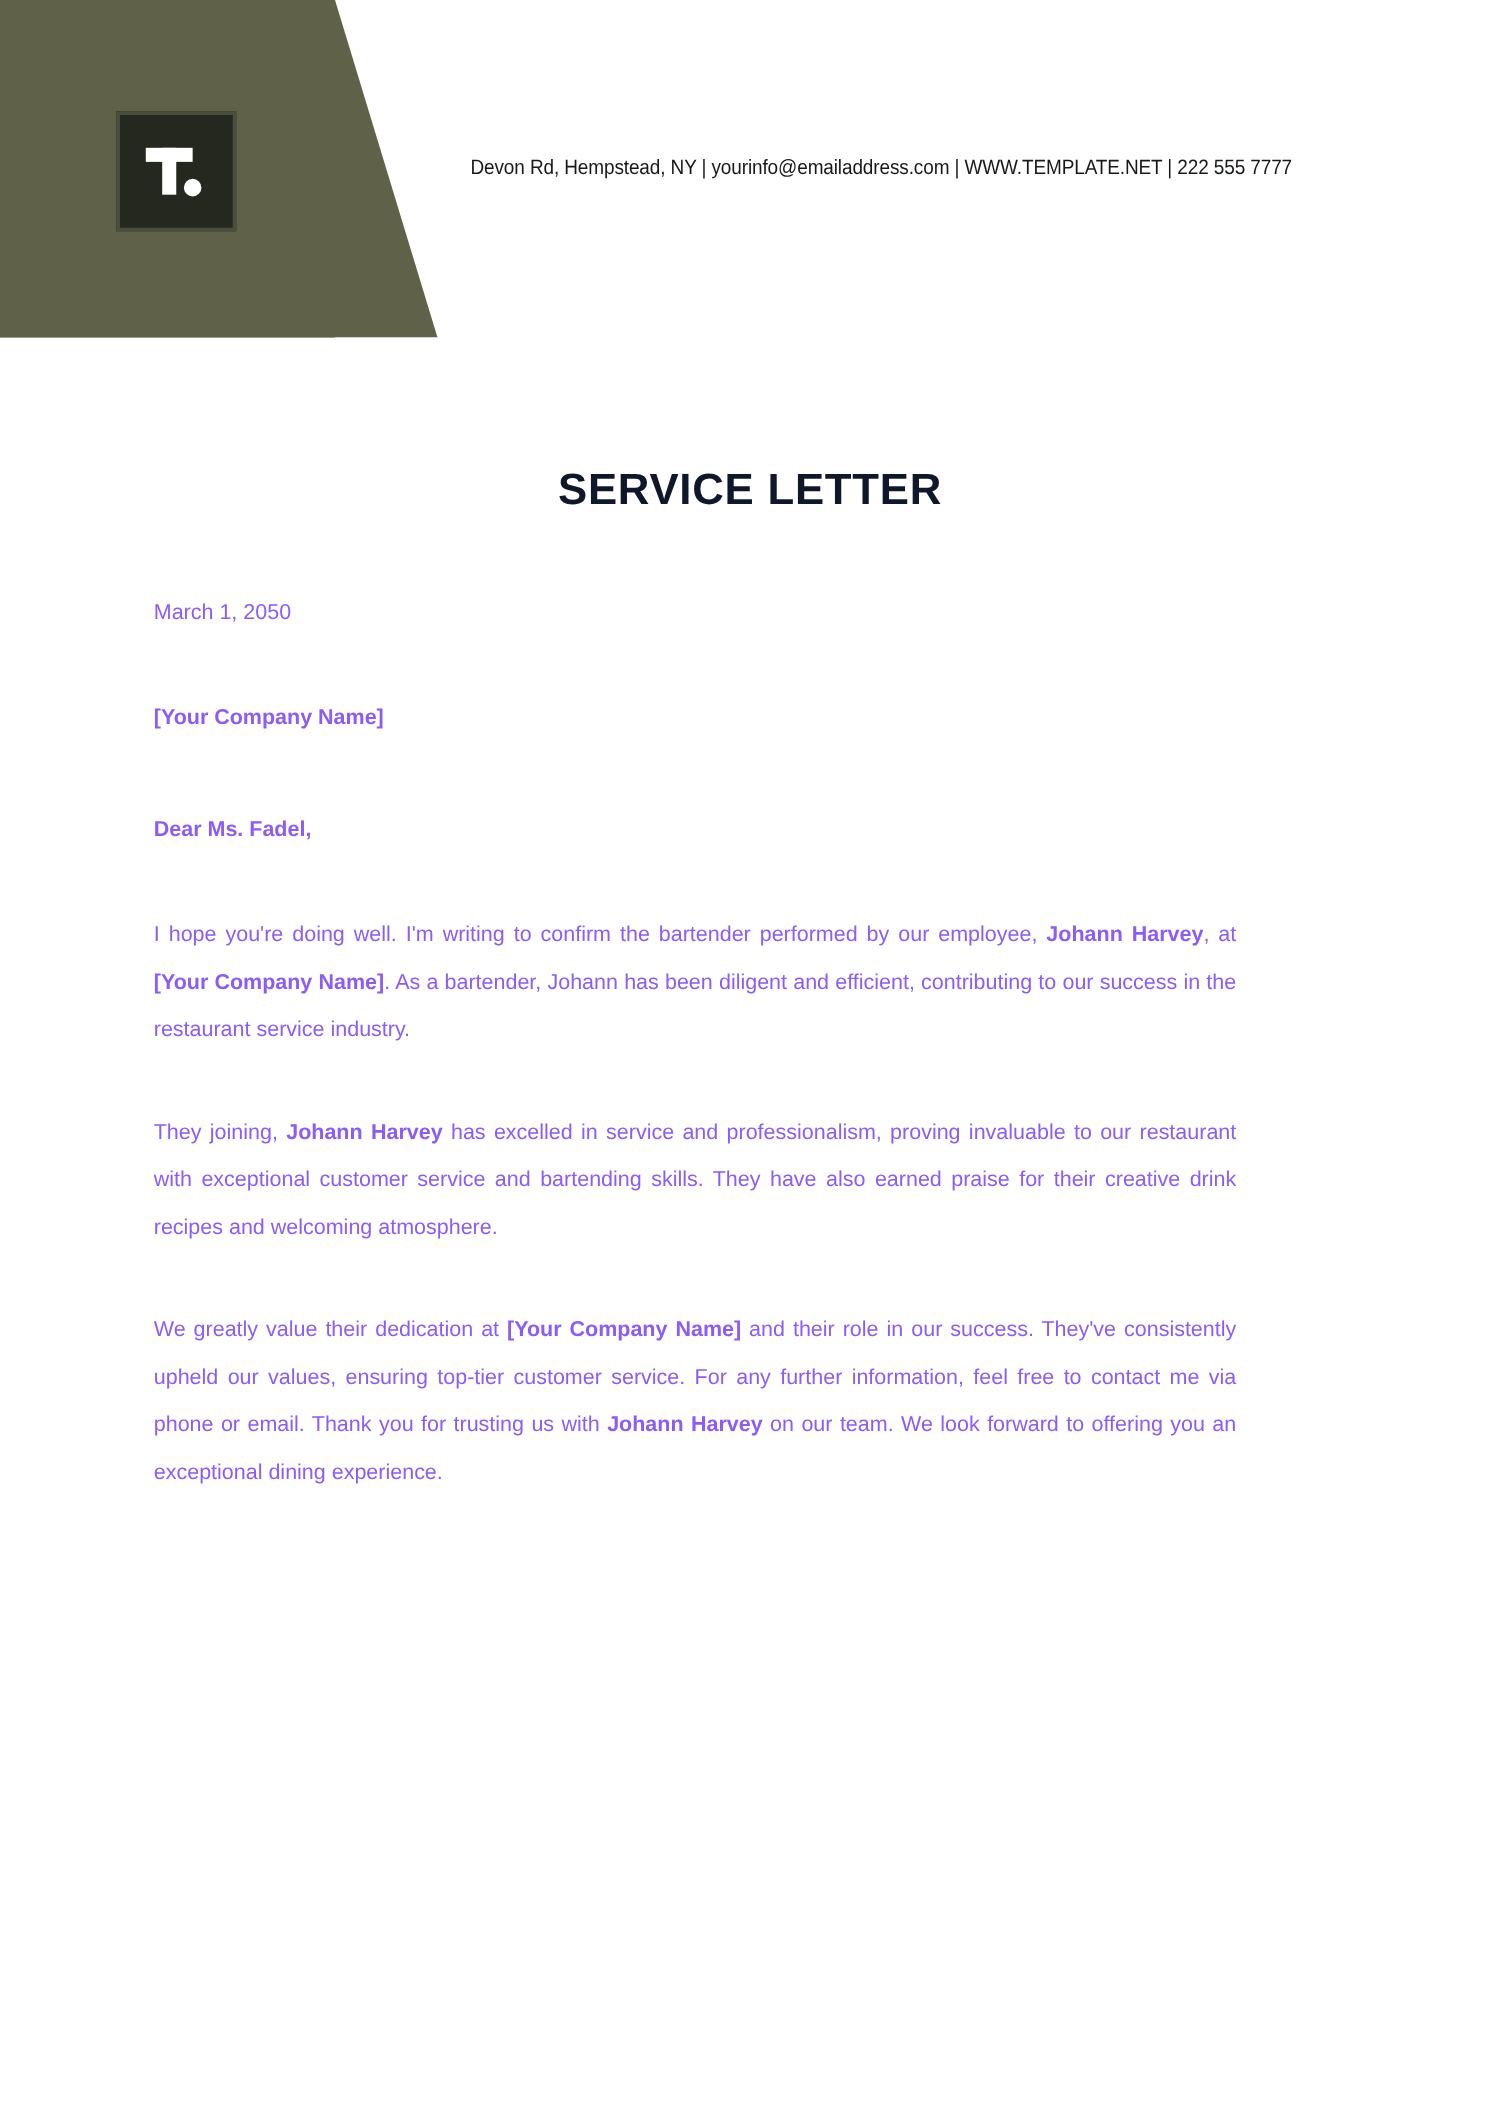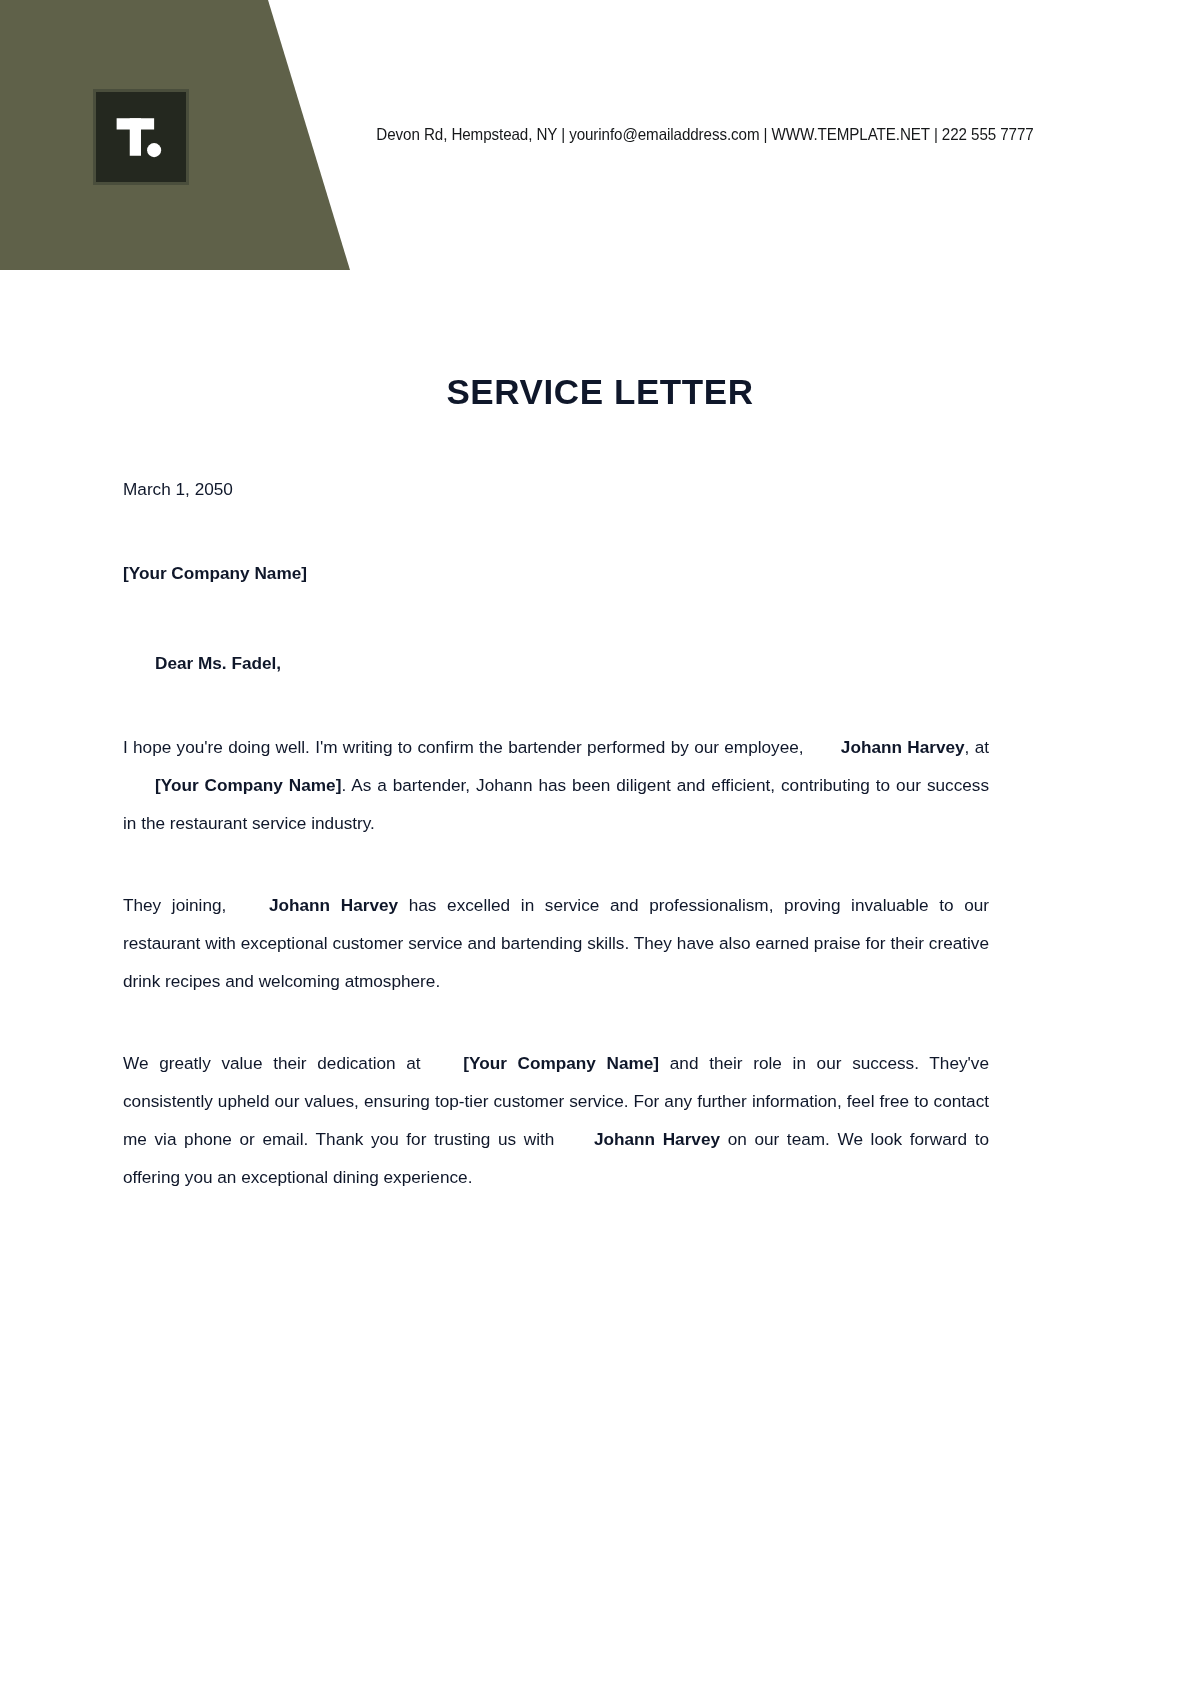--- a/index.html
+++ b/index.html
@@ -99,24 +99,24 @@
   }
 
   
   #letter-body {
     position: absolute;
     left: 123px;
     top: 470px;
     width: 866px;
     font-size: 17.2px;
     line-height: 38px;
-    color: #0f172a;
+    color: #8b5cf6;
   }
   .line-block { margin: 0; }
-  .bold { font-weight: bold; margin-left: 32px; }
+  .bold { font-weight: bold; }
   .para {
     margin: 0;
     text-align: justify;
     text-justify: inter-word;
   }
   .spacer-sm { height: 46px; }
   .spacer-md { height: 42px; }
   .spacer-lg { height: 46px; }
   .addr-line { margin: 0; height: 48px; }
   .para-gap { height: 44px; }

